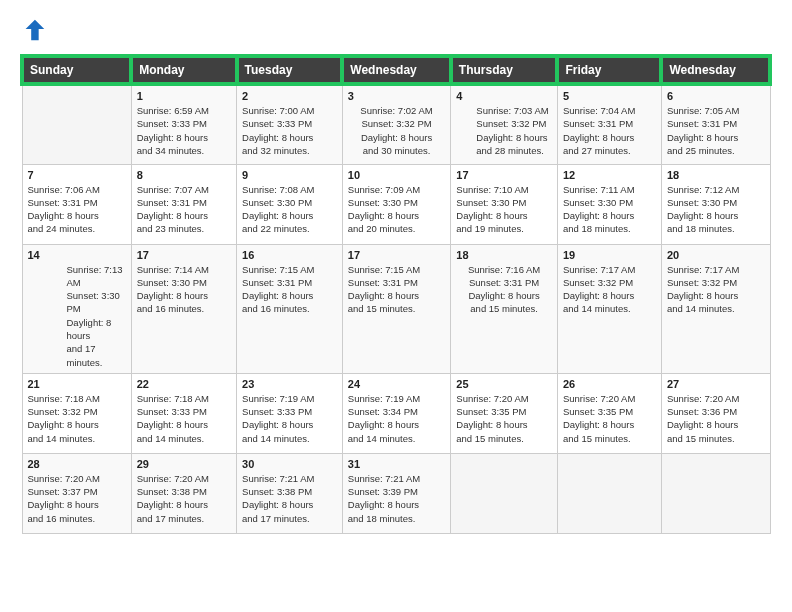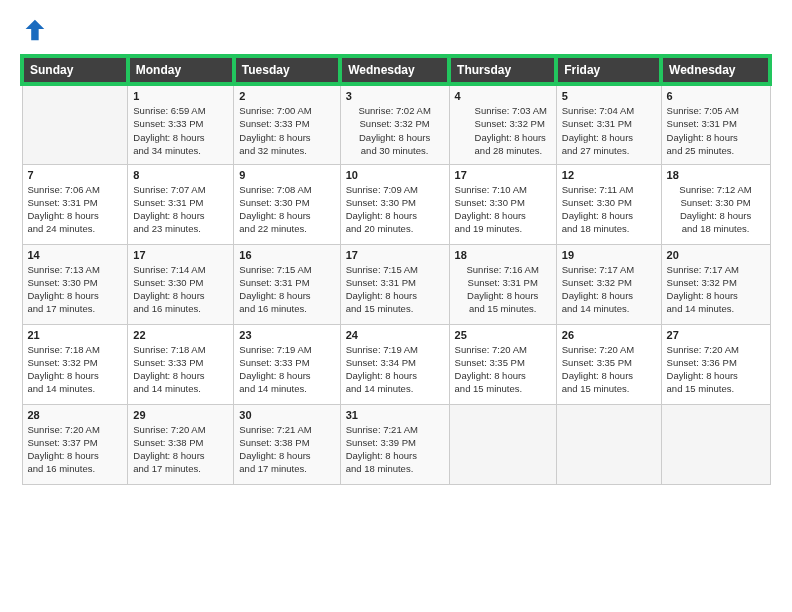--- a/index.html
+++ b/index.html
@@ -211,30 +211,30 @@
           </td>
           <td>
             <span class="day-num">12</span>
             <div class="day-info" style="white-space: pre-line;">Sunrise: 7:11 AM
 Sunset: 3:30 PM
 Daylight: 8 hours
 and 18 minutes.</div>
           </td>
           <td>
             <span class="day-num">18</span>
-            <div class="day-info" style="white-space: pre-line; text-align: center;">Sunrise: 7:12 AM
+            <div class="day-info" style="white-space: pre-line;">Sunrise: 7:12 AM
 Sunset: 3:30 PM
 Daylight: 8 hours
 and 18 minutes.</div>
           </td>
         </tr>
         <tr>
           <td>
             <span class="day-num">14</span>
-            <div class="day-info" style="white-space: pre-line;">Sunrise: 7:13 AM
+            <div class="day-info" style="white-space: pre-line; margin-left: 39px;">Sunrise: 7:13 AM
 Sunset: 3:30 PM
 Daylight: 8 hours
 and 17 minutes.</div>
           </td>
           <td>
             <span class="day-num">17</span>
             <div class="day-info" style="white-space: pre-line;">Sunrise: 7:14 AM
 Sunset: 3:30 PM
 Daylight: 8 hours
 and 16 minutes.</div>

